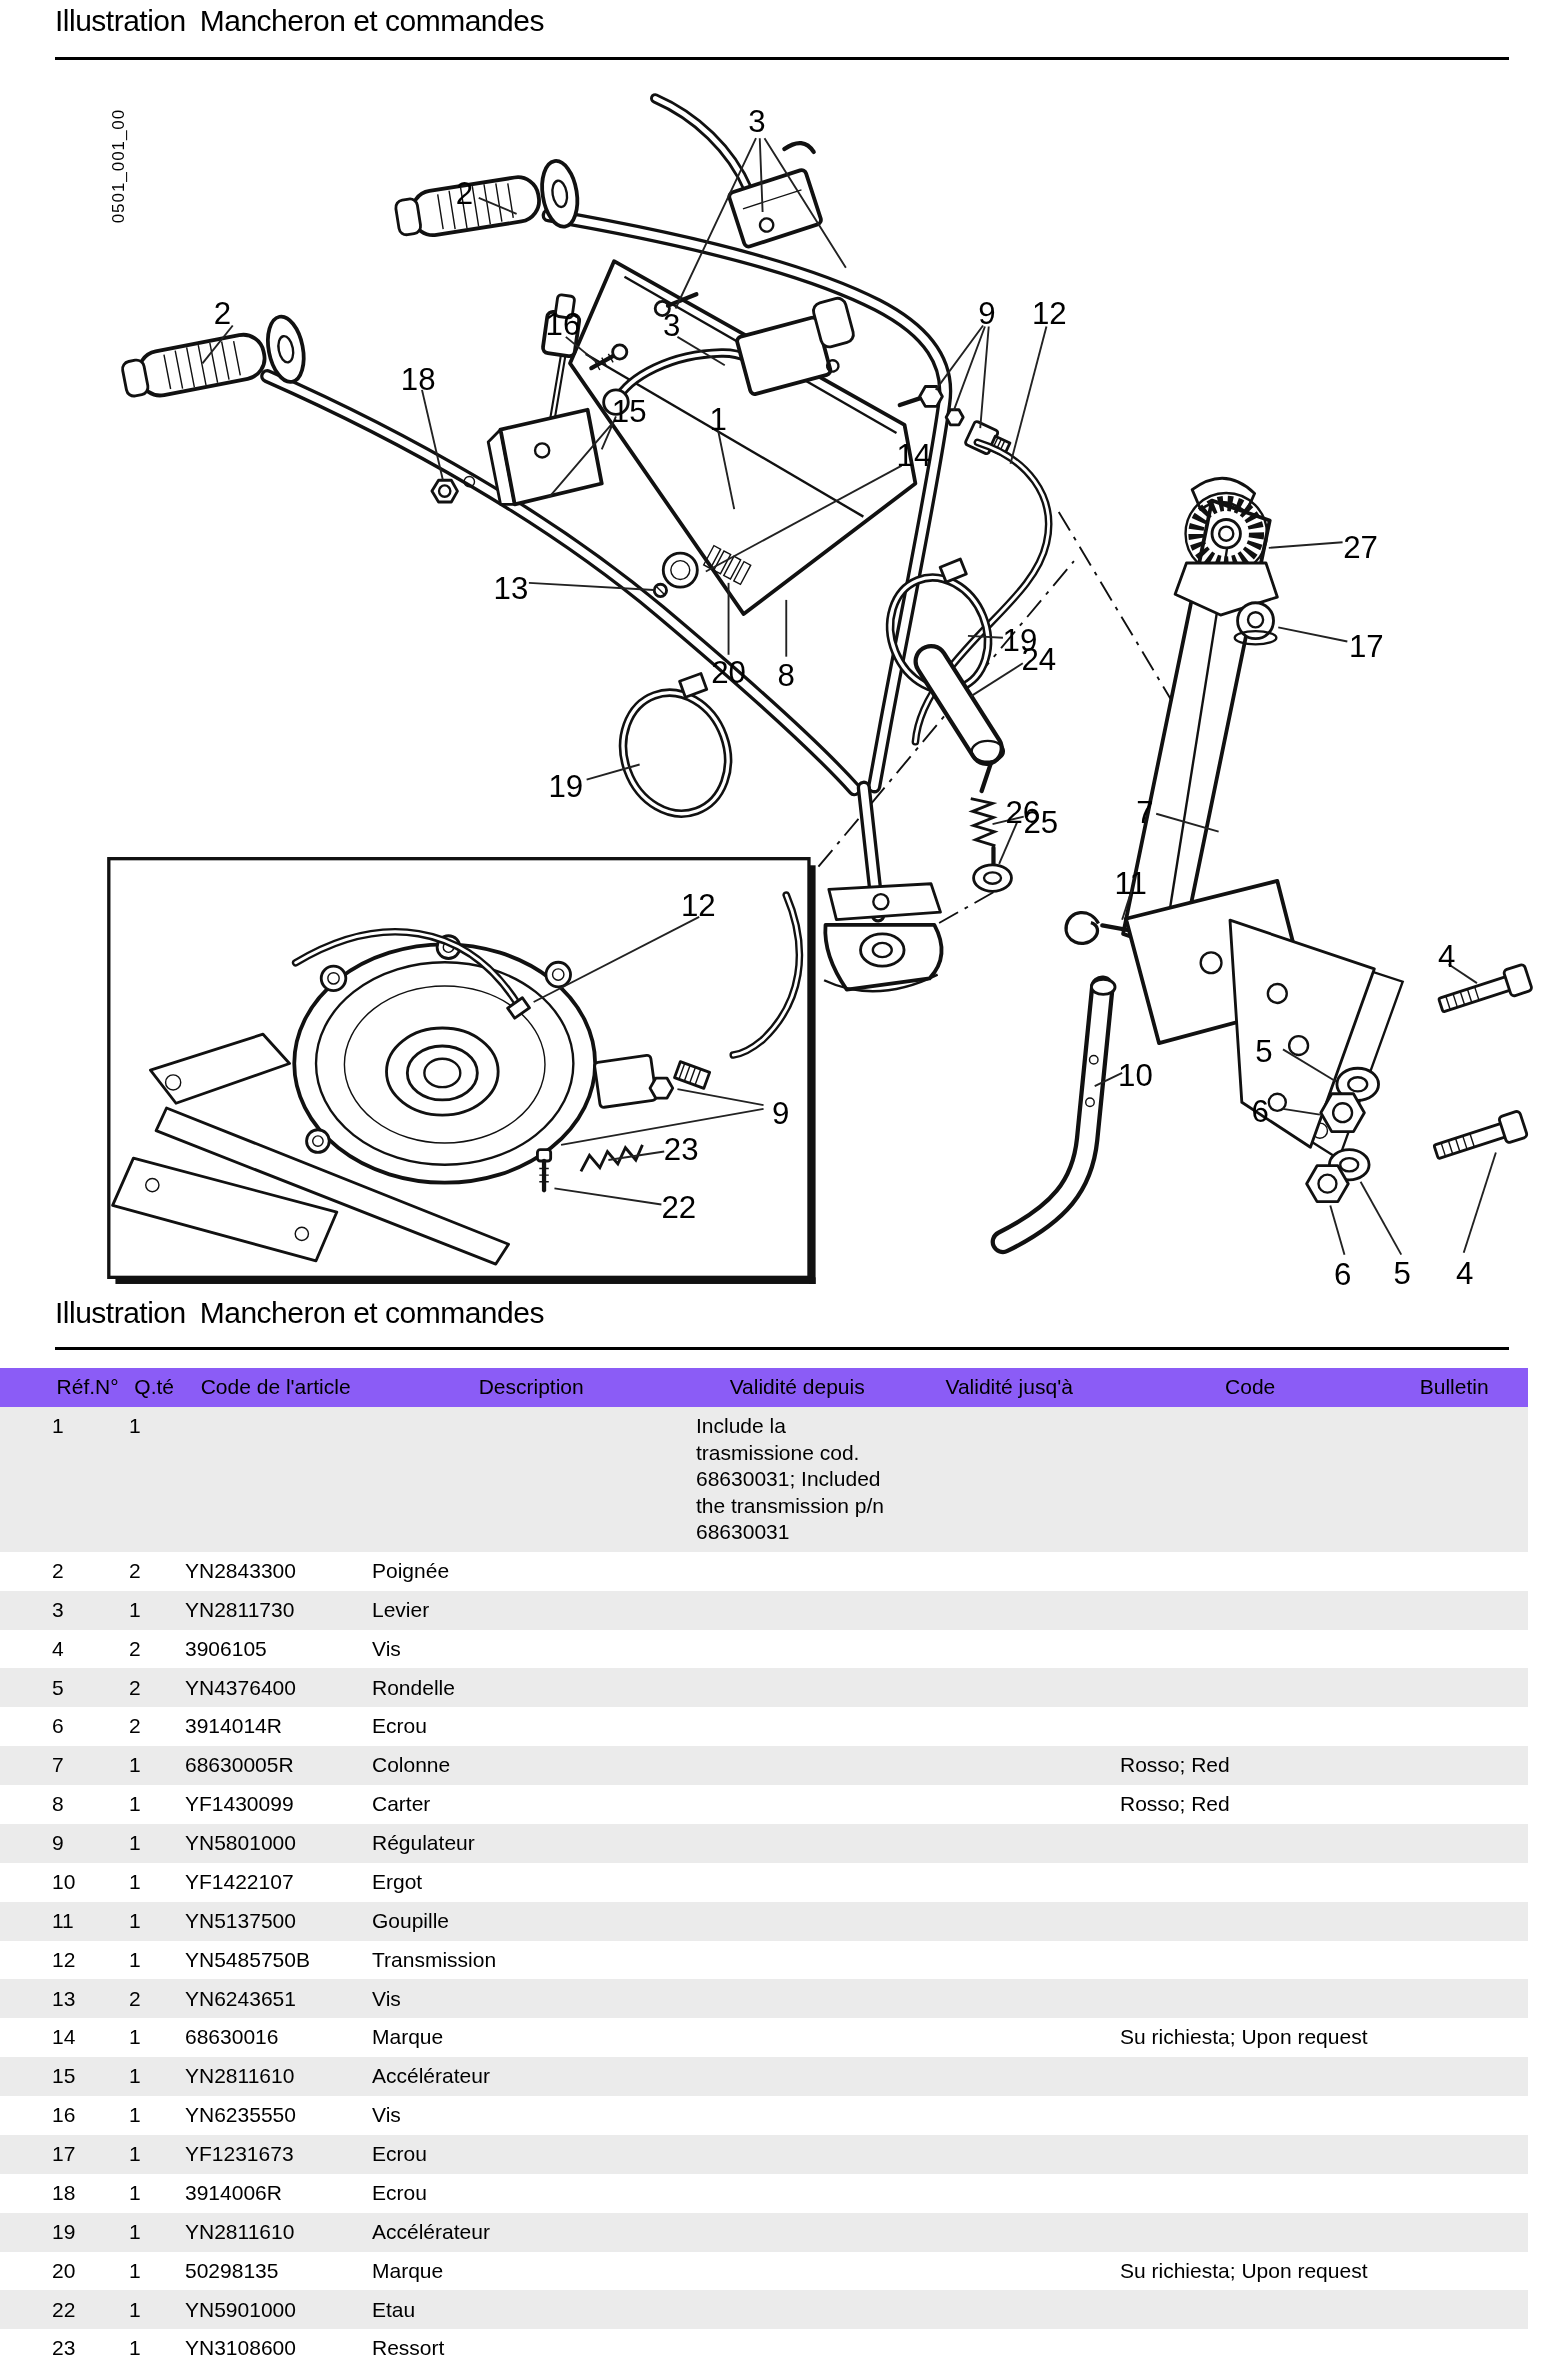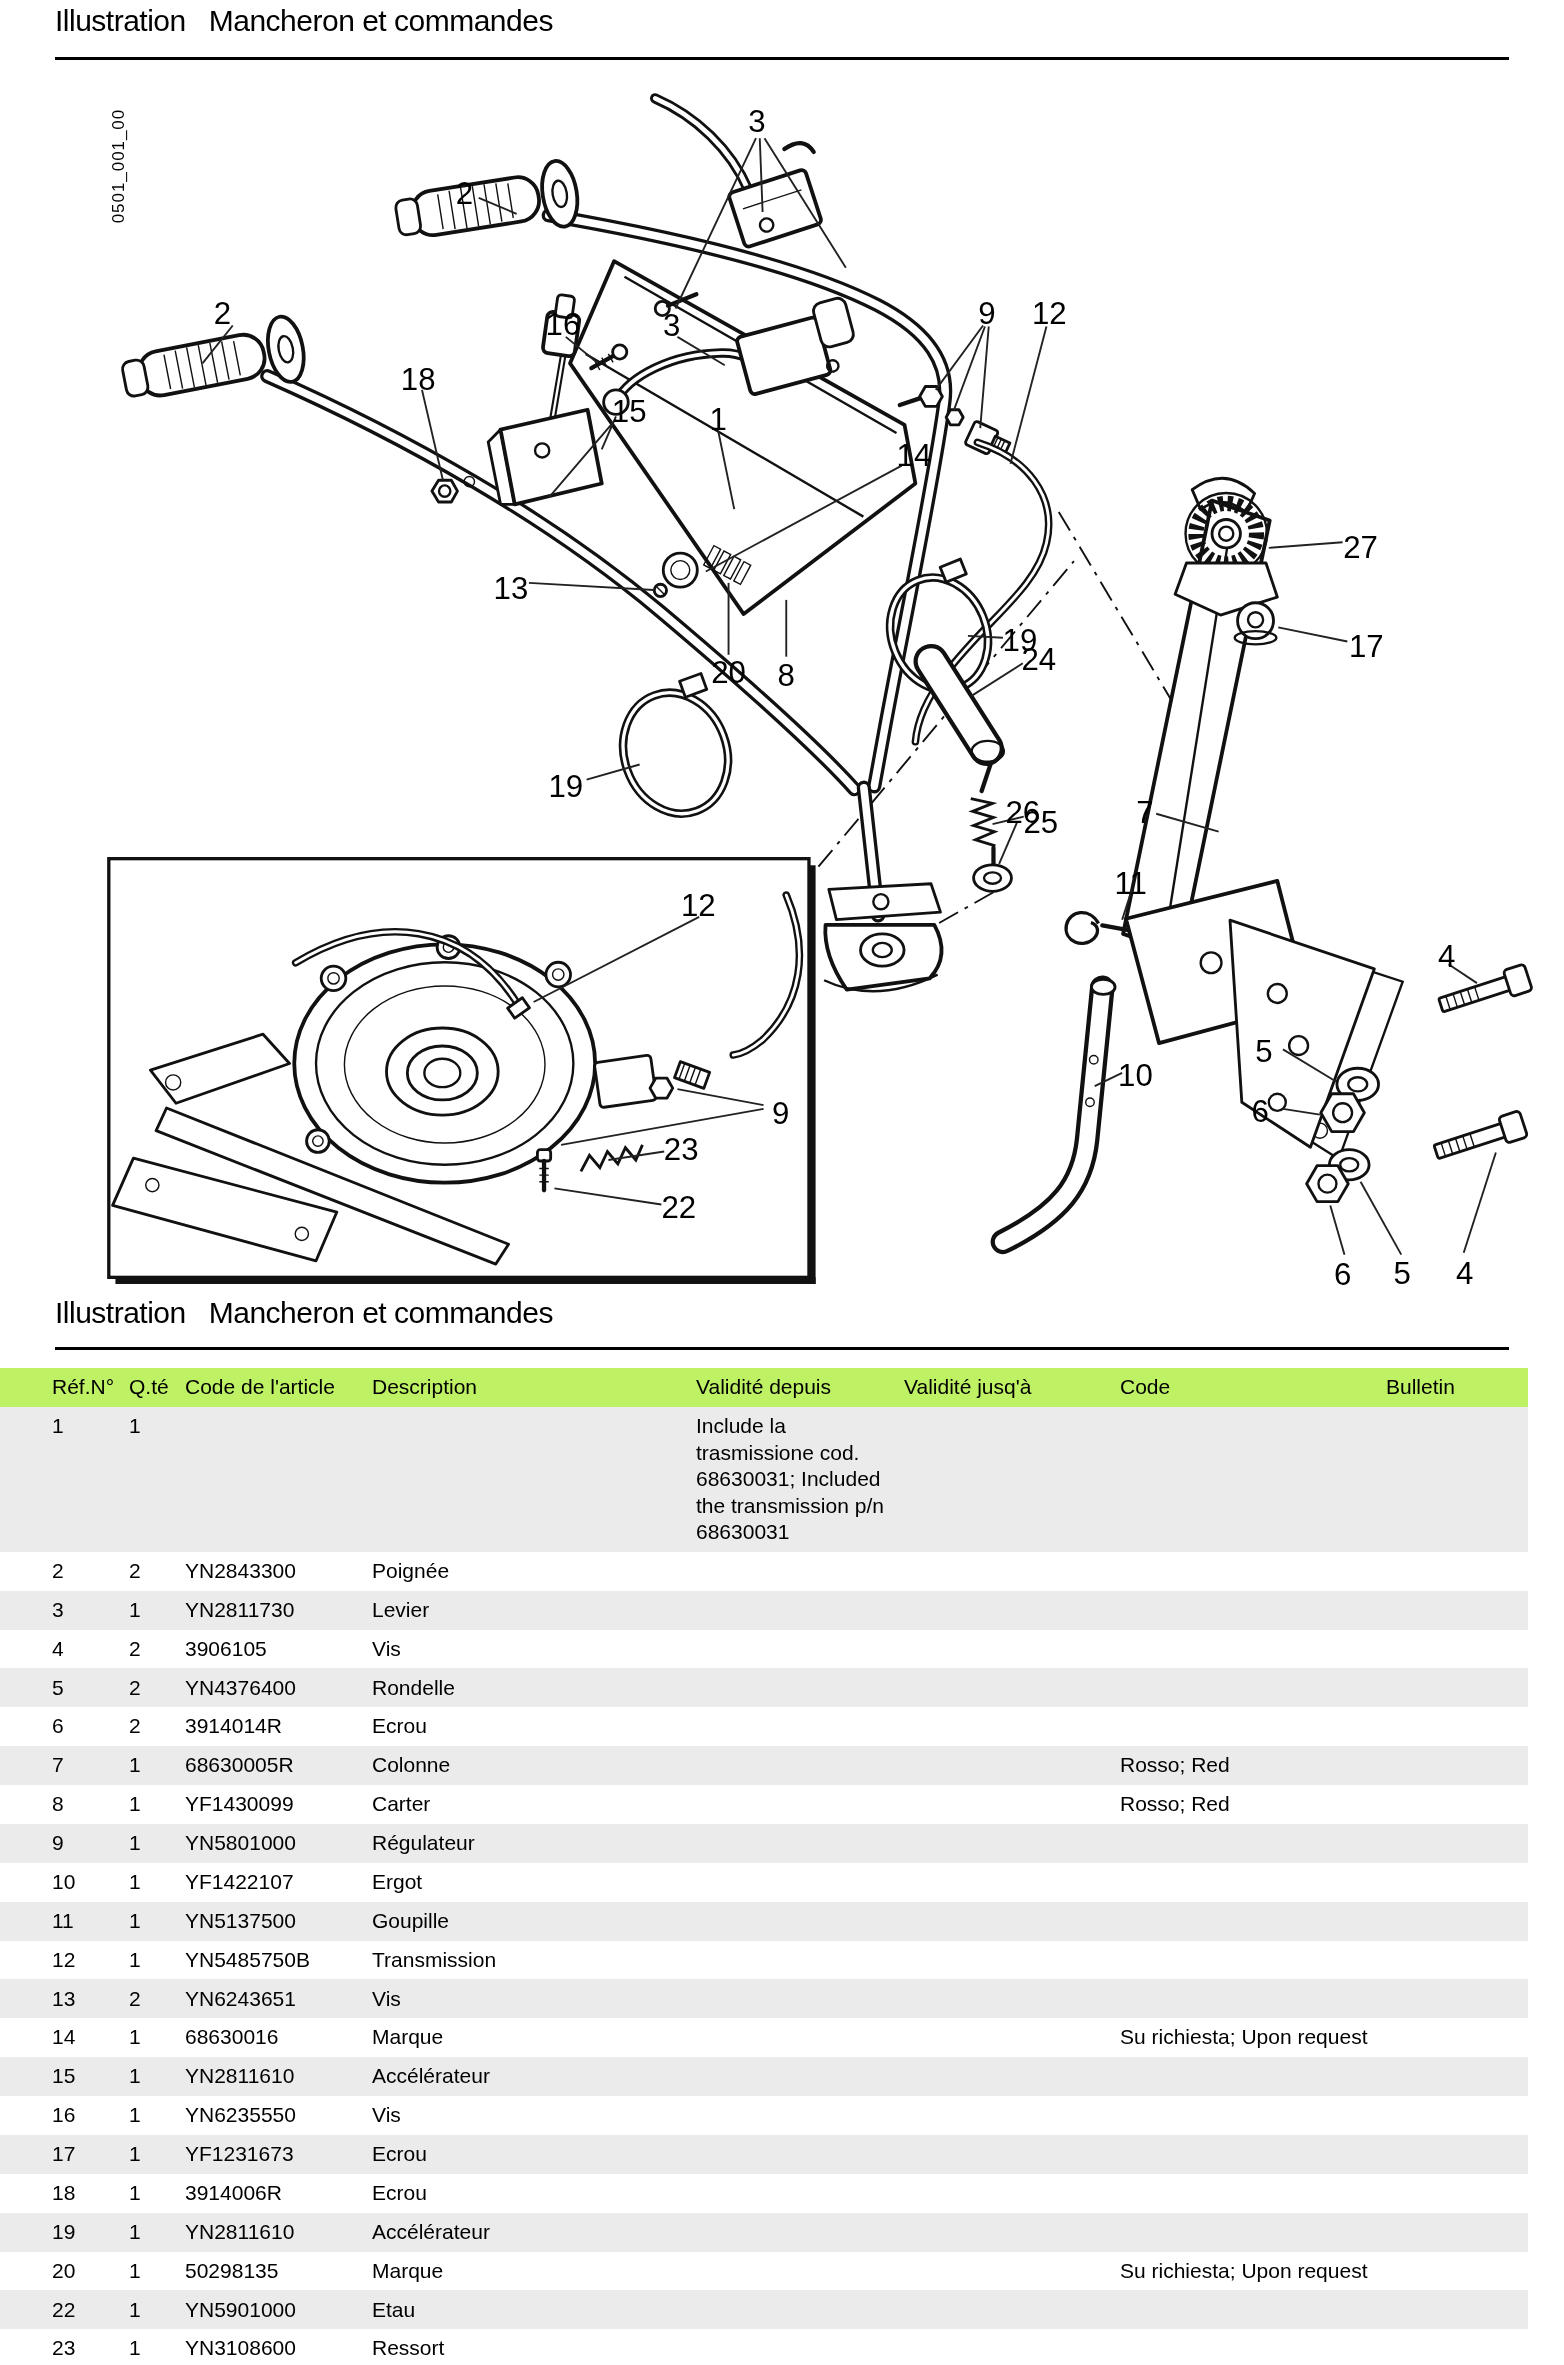--- a/index.html
+++ b/index.html
@@ -1,32 +1,32 @@
 <!DOCTYPE html>
 <html style="font-size:7.6px"><head>
 <meta charset="utf-8">
 <style>
   html,body{margin:0;padding:0;}
   body{width:1564px;height:2470px;background:#fff;position:relative;overflow:hidden;
        font-family:"Liberation Sans","DejaVu Sans",sans-serif;color:#000;}
   .heading{position:absolute;left:55px;font-size:30px;line-height:37px;letter-spacing:-0.5px;
            white-space:nowrap;font-weight:400;}
-  .heading .t-name{margin-left:23px;}
+  .heading .t-name{margin-left:14px;}
   #title1{top:1.9px;}
   #title2{top:1294px;}
   .hrule{position:absolute;left:55px;width:1454px;height:3.3px;background:#000;}
   #hr1{top:57px;}
   #hr2{top:1347px;}
   #diagram{position:absolute;left:0;top:71px;width:1564px;height:1230px;}
   
   #table{position:absolute;left:0;top:1368px;width:1564px;}
   .trow,.thead{display:grid;
      grid-template-columns:77px 56px 187px 324px 208px 216px 266px auto;
      padding-left:52px;width:1528px;box-sizing:border-box;}
-  .thead{background:#bef264;}
+  .thead{background:#8b5cf6;text-align:center;}
   .cell{font-size:21px;line-height:26.5px;padding:6.2px 5.7px 6.2px 0;white-space:normal;
         word-wrap:break-word;}
   .thead .cell{font-weight:400;}
   #table-body .trow:nth-child(odd){background:#ebebeb;}
   
   .tube-o{fill:none;stroke:#111;stroke-width:30;stroke-linecap:round;}
   .tube-i{fill:none;stroke:#fff;stroke-width:16;stroke-linecap:round;}
   .part{fill:#fff;stroke:#111;stroke-width:8;stroke-linejoin:round;}
   .part6{fill:#fff;stroke:#111;stroke-width:6;stroke-linejoin:round;}
   .ln{fill:none;stroke:#111;stroke-width:5;}

